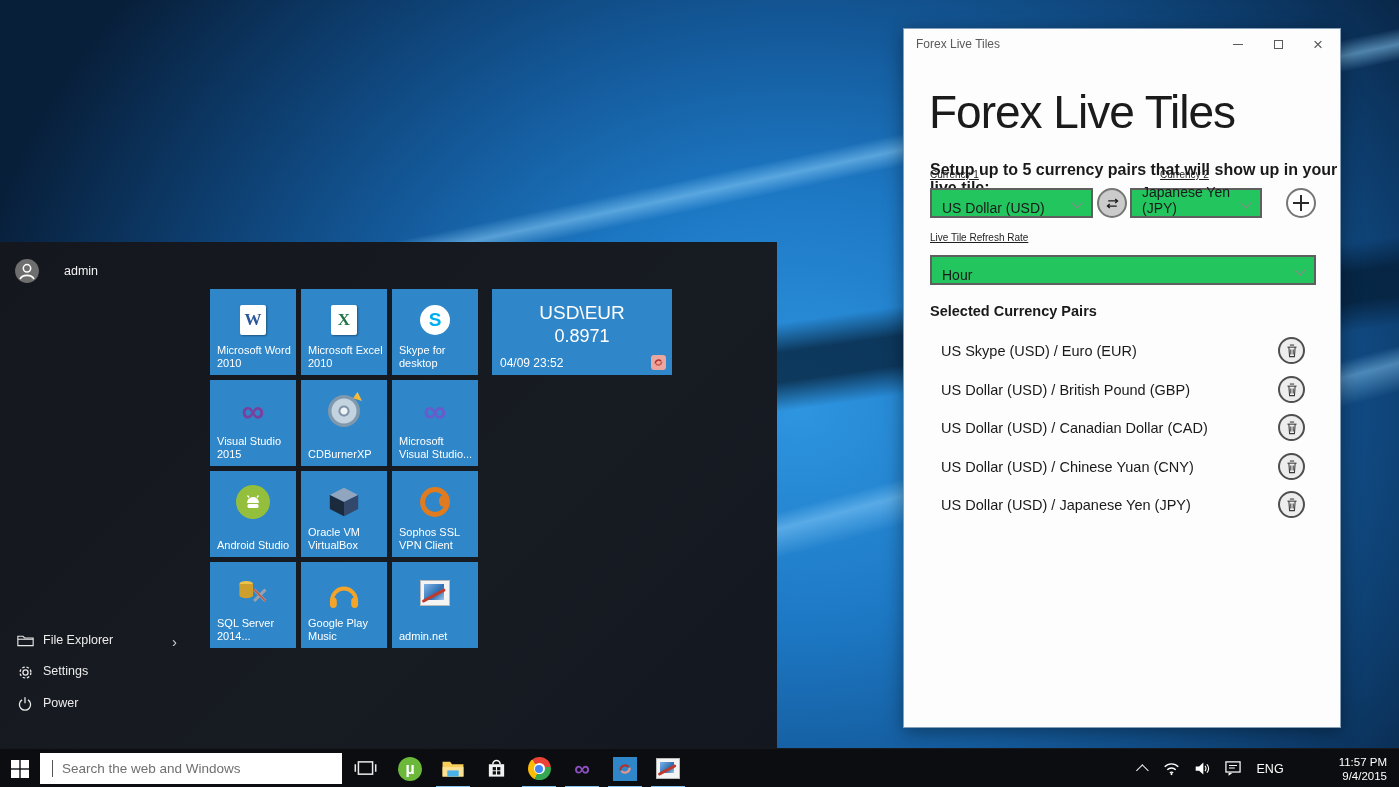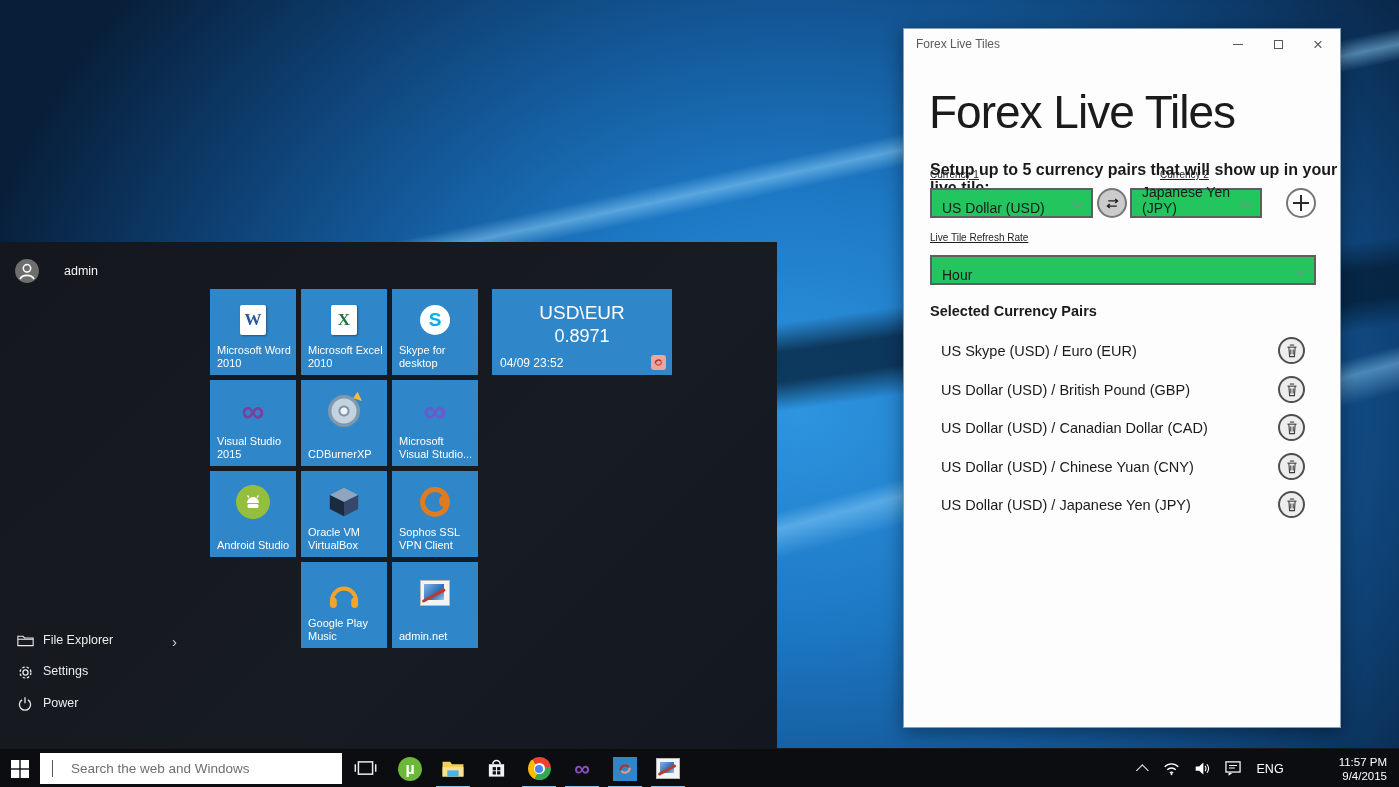--- a/index.html
+++ b/index.html
@@ -57,21 +57,21 @@
   
   .menu-item { position:absolute; left:0; width:210px; height:27px; display:flex; align-items:flex-start; cursor:pointer; }
   .menu-item .mi-icon { width:18px; margin-left:16px; display:flex; justify-content:center; }
   .menu-item .mi-label { color:#ececec; font-size:12.5px; margin-left:9px; }
   .menu-item .mi-chevron { position:absolute; left:172px; color:#cfcfcf; font-size:15px; }
 
   
   .taskbar { position:absolute; left:0; top:748px; width:1399px; height:39px; background:#0c0d10; border-top:1px solid rgba(255,255,255,.05); }
   .start-btn { position:absolute; left:0; top:0; width:40px; height:39px; display:flex; align-items:center; justify-content:center; cursor:pointer; }
   .search-box { position:absolute; left:40px; top:4px; width:302px; height:31px; background:#fff; display:flex; align-items:center; }
-  .search-box input { border:none; outline:none; width:100%; height:100%; padding-left:31px; font-size:13.5px; color:#333; background:transparent; font-family:"Liberation Sans",sans-serif; }
+  .search-box input { border:none; outline:none; width:100%; height:100%; padding-left:22px; font-size:13.5px; color:#333; background:transparent; font-family:"Liberation Sans",sans-serif; }
   .search-box input::placeholder { color:#6f6f6f; }
   .caret { position:absolute; left:12px; top:7px; width:1px; height:17px; background:#555; pointer-events:none; }
   .tb-slot { position:absolute; top:0; width:36px; height:39px; display:flex; align-items:center; justify-content:center; cursor:pointer; }
   .tb-slot .runline { position:absolute; left:1px; right:1px; bottom:0; height:2.5px; background:#86c3ef; }
   .utor-ic { width:24px; height:24px; border-radius:50%; background:#6cb83a; color:#fff; display:flex; align-items:center; justify-content:center; font-size:16px; font-weight:bold; }
   .chrome-ic { width:23px; height:23px; border-radius:50%; position:relative;
      background:conic-gradient(from -40deg, #ea4335 0 120deg, #34a853 120deg 245deg, #fbbc05 245deg 360deg); }
   .chrome-ic::before { content:""; position:absolute; inset:6px; background:#fff; border-radius:50%; }
   .chrome-ic::after { content:""; position:absolute; inset:7.5px; background:#4285f4; border-radius:50%; }
   .vs-tb { font-size:22px; font-weight:bold; color:#8a4fbe; line-height:22px; }
@@ -205,20 +205,31 @@
       </div>
       <div class="tlabel">Oracle VM VirtualBox</div>
     </div>
     <div class="tile c2 r2">
       <div class="ticon">
           <div class="ring-ic"></div>
         </div>
       <div class="tlabel">Sophos SSL VPN Client</div>
     </div>
 
+    <div class="tile c0 r3">
+      <div class="ticon">
+        <svg width="34" height="30" viewBox="0 0 30 26">
+            <ellipse cx="9" cy="5" rx="6" ry="2.6" fill="#eec14a"></ellipse>
+            <path d="M3 5 v10 a6 2.6 0 0 0 12 0 V5" fill="#cf9f2e"></path>
+            <path d="M16 10 l10 10 M26 10 l-10 10" stroke="#9aa3ad" stroke-width="2.6"></path>
+            <path d="M16 10 l10 10" stroke="#c94f3f" stroke-width="1.2"></path>
+          </svg>
+      </div>
+      <div class="tlabel">SQL Server 2014...</div>
+    </div>
     <div class="tile c1 r3">
       <div class="ticon">
         <svg width="36" height="30" viewBox="0 0 24 20">
             <path d="M4 15 a8 8 0 0 1 16 0" stroke="#f4a428" stroke-width="2.6" fill="none"></path>
             <rect x="2.6" y="13" width="4.6" height="7" rx="2.3" fill="#f4a428"></rect>
             <rect x="16.8" y="13" width="4.6" height="7" rx="2.3" fill="#f4a428"></rect>
           </svg>
       </div>
       <div class="tlabel">Google Play Music</div>
     </div>

